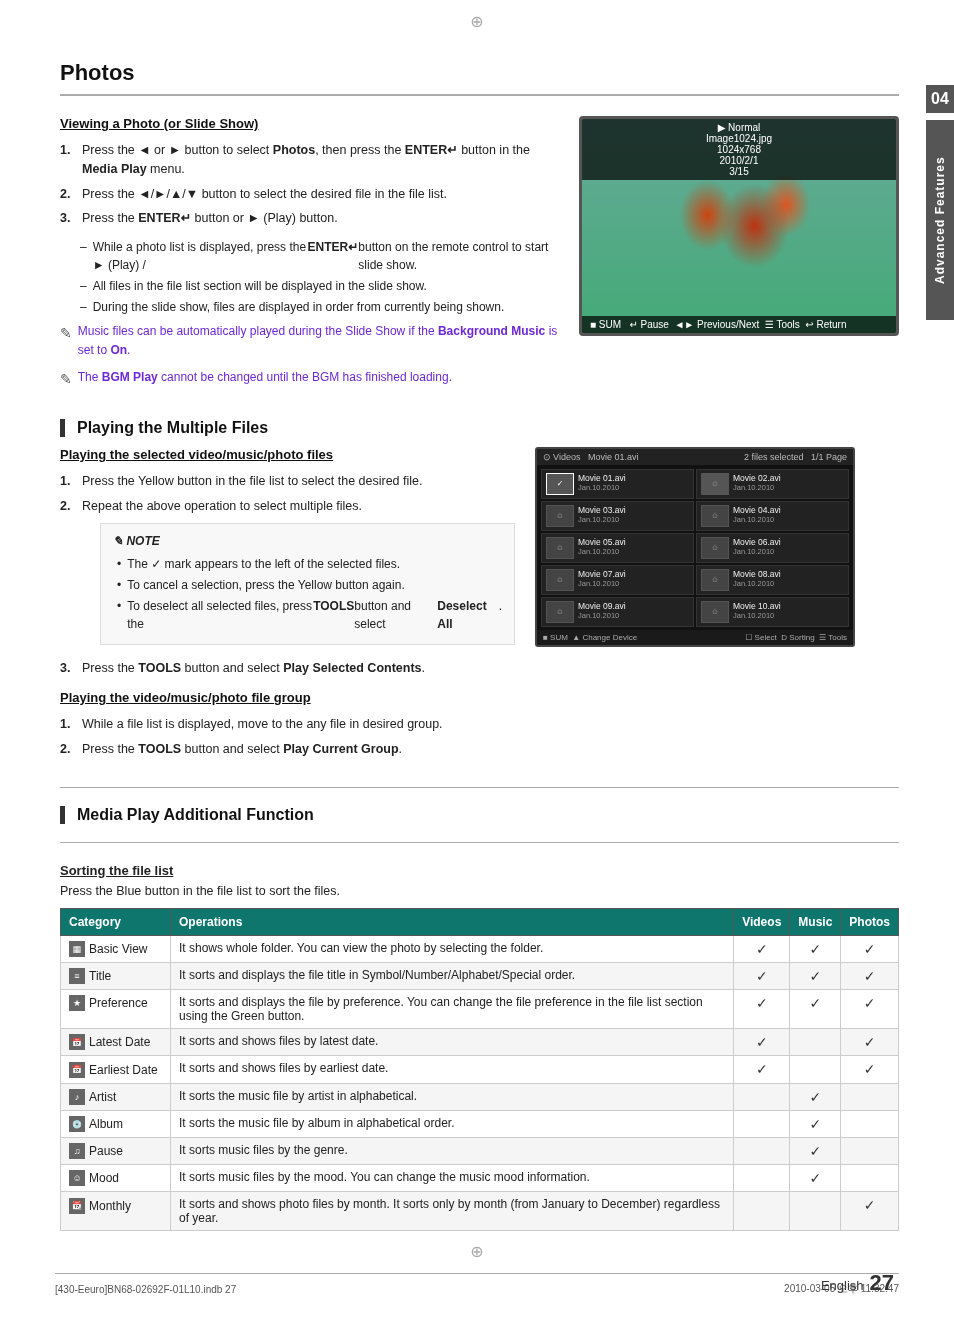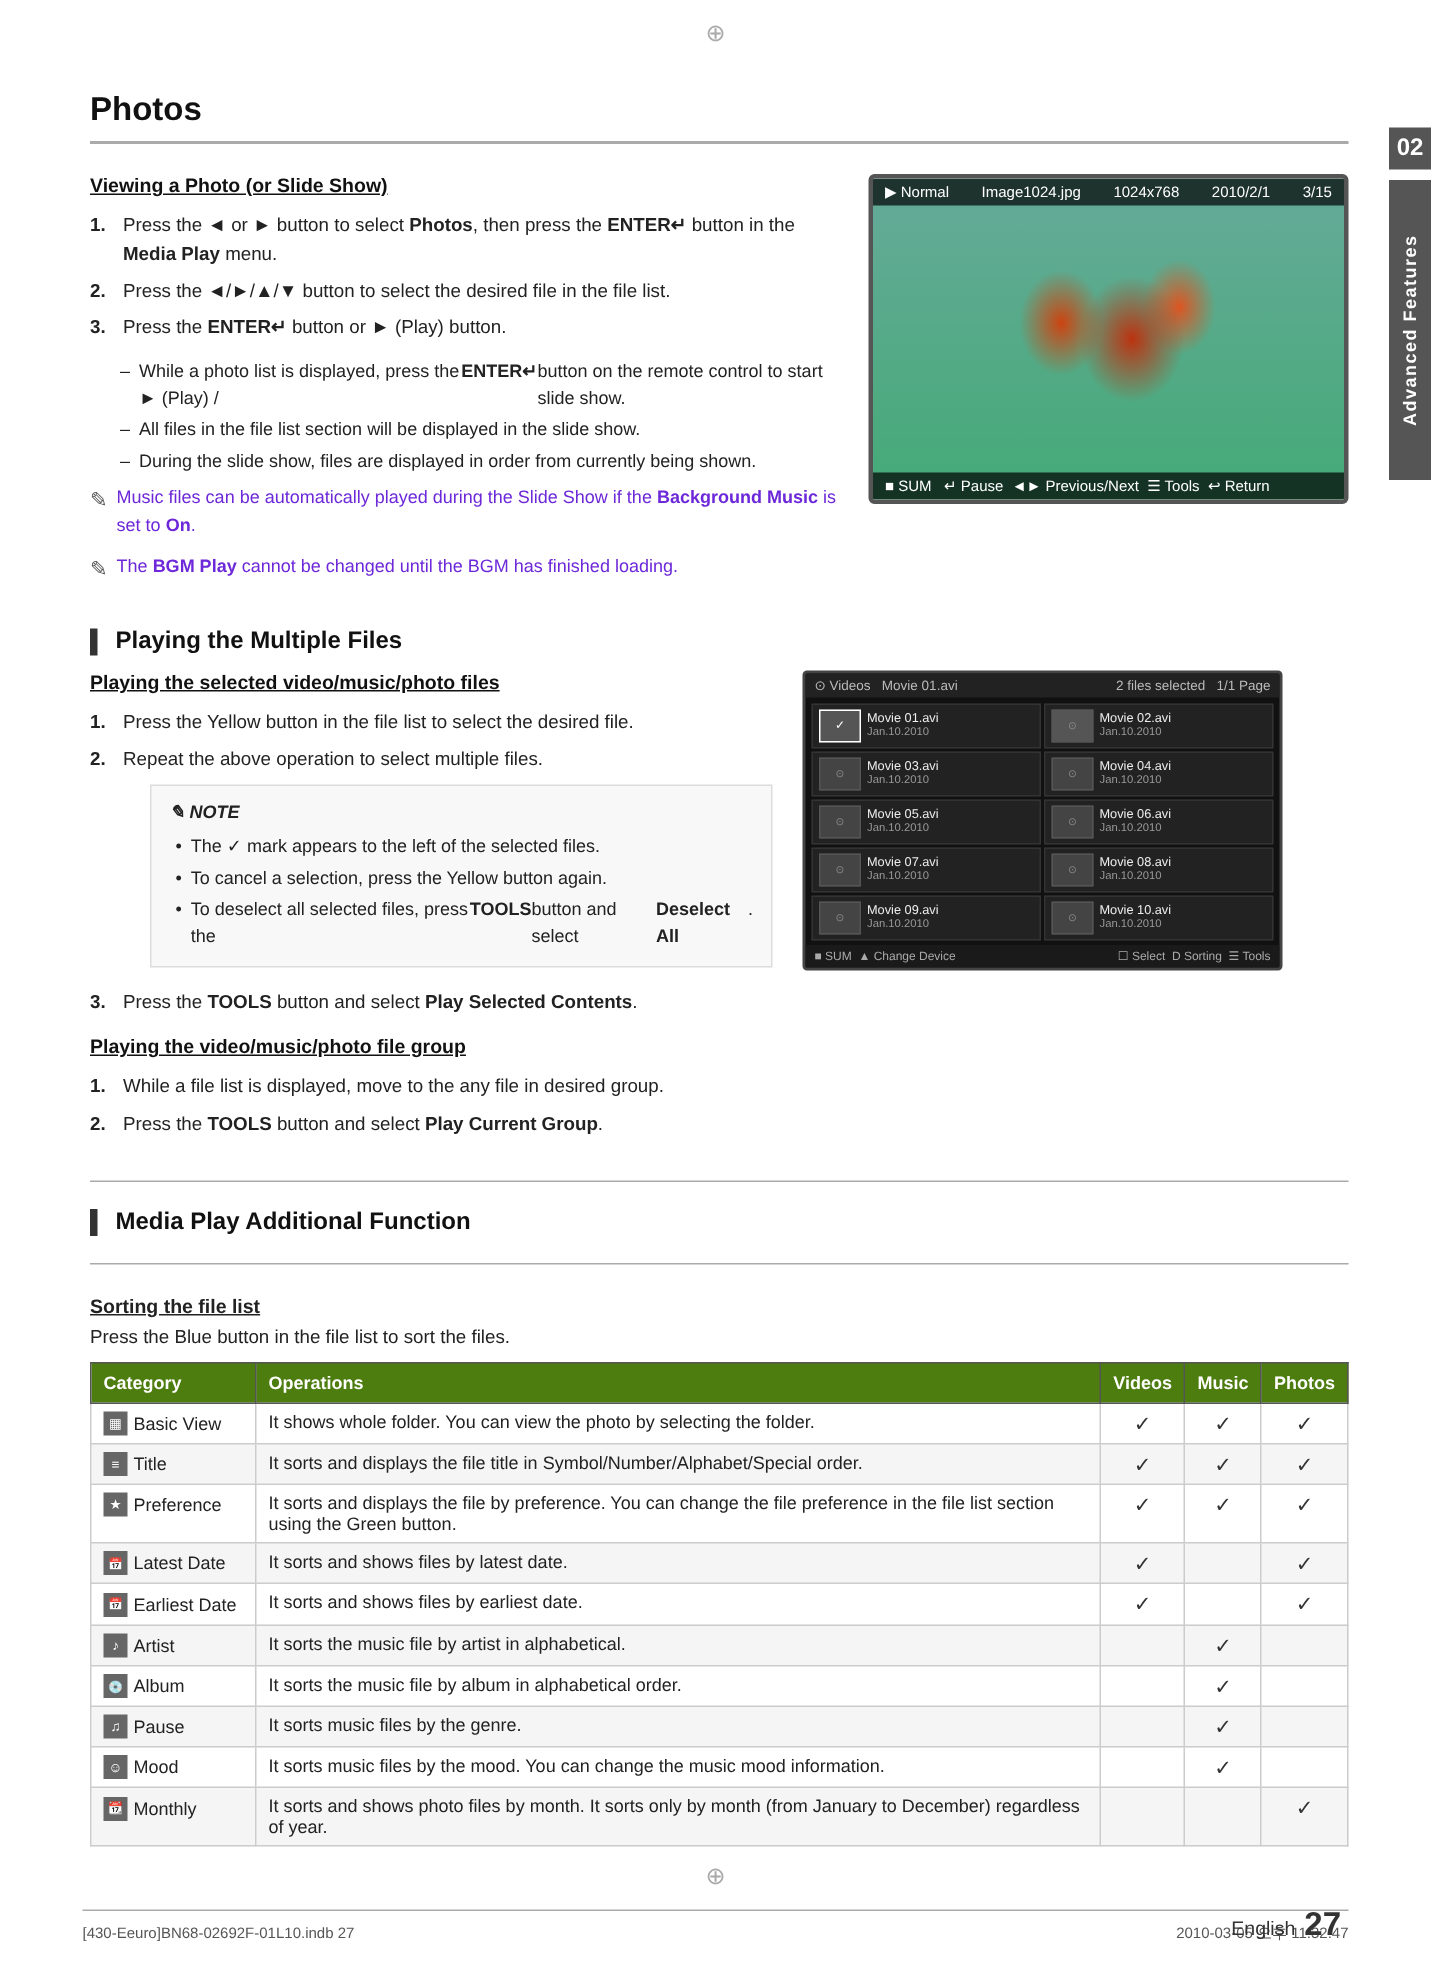--- a/index.html
+++ b/index.html
@@ -163,20 +163,21 @@
       color: #fff;
       display: flex;
       justify-content: space-between;
       align-items: center;
       padding: 3px 8px;
       font-size: 10px;
       position: absolute;
       top: 0;
       left: 0;
       right: 0;
+      flex-direction: column;
     }
 
     .tv-bottom-bar {
       background: rgba(0,0,0,0.7);
       color: #fff;
       display: flex;
       justify-content: space-between;
       align-items: center;
       padding: 3px 8px;
       font-size: 10px;
@@ -346,21 +347,21 @@
       margin-bottom: 10px;
     }
 
     table {
       width: 100%;
       border-collapse: collapse;
       font-size: 12px;
     }
 
     table thead tr {
-      background: #4d7c0f;
+      background: #0f766e;
       color: #fff;
     }
 
     table thead th {
       padding: 6px 8px;
       text-align: center;
       border: 1px solid #555;
       font-size: 12px;
     }
 
@@ -476,21 +477,21 @@
       flex-shrink: 0;
     }
   </style>
 </head>
 <body>
 
 <div class="page-container">
 
   <div class="crosshair-top">⊕</div>
 
-  <div class="side-tab-number">02</div>
+  <div class="side-tab-number">04</div>
 
   <div class="side-tab">
     <span>Advanced Features</span>
   </div>
 
   <h1 class="page-title">Photos</h1>
 
   <div class="top-section">
     <div class="top-left">
       <div class="section-header">Viewing a Photo (or Slide Show)</div>

